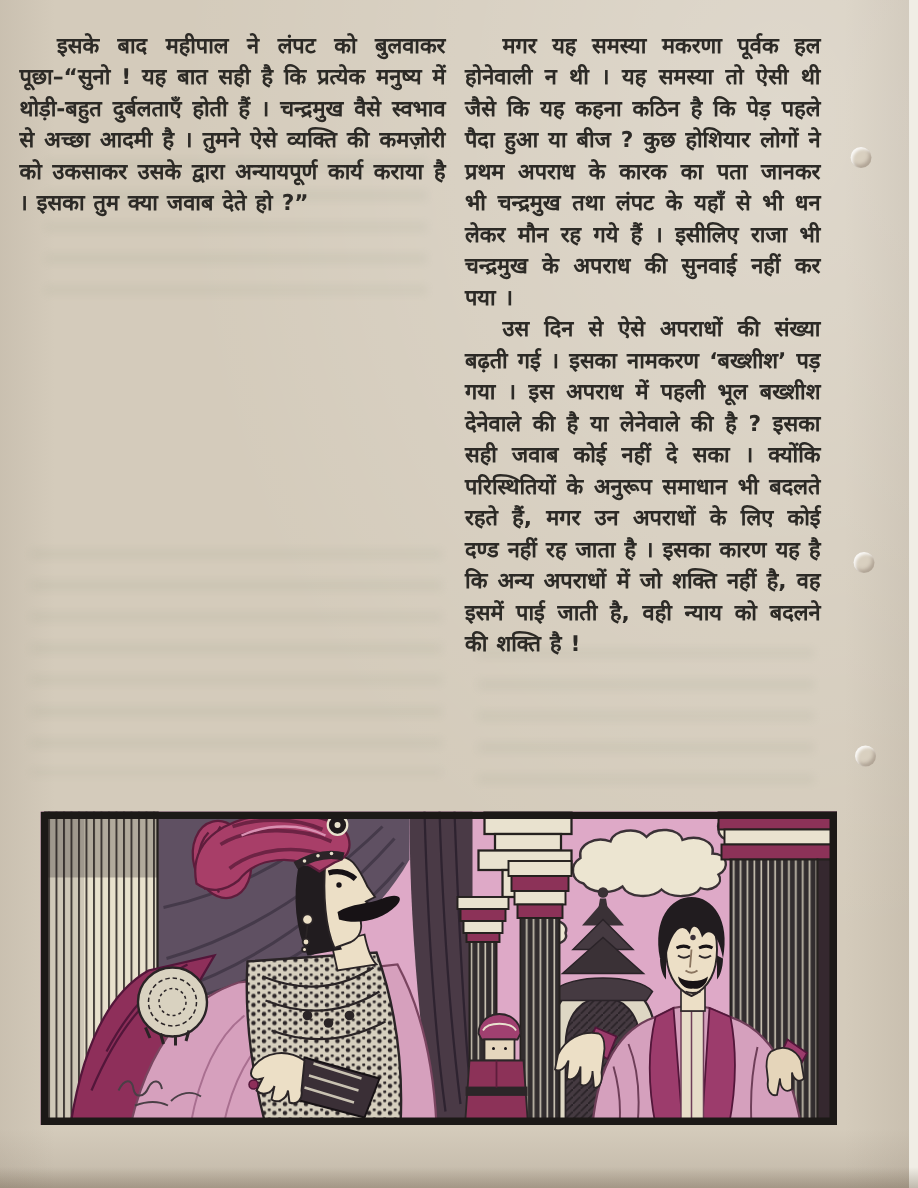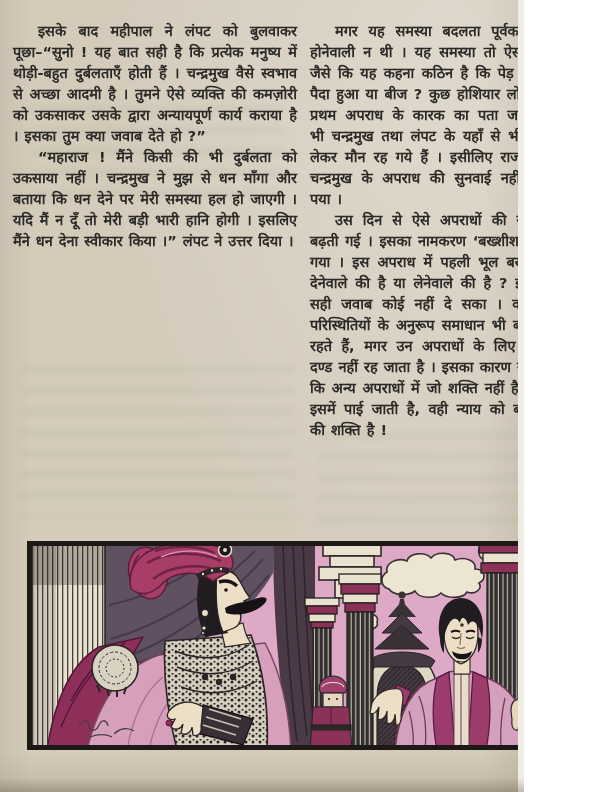--- a/index.html
+++ b/index.html
@@ -1,18 +1,18 @@
 <!DOCTYPE html>
 <html lang="hi"><head>
 <meta charset="utf-8">
 <style>
   html,body { margin:0; padding:0; }
   body { width:612px; height:792px; background:#ffffff; }
   .page {
-    position:relative; width:524px; height:792px;
+    position:relative; width:612px; height:792px;
     background:#d4cbbb;
     overflow:hidden;
     font-family:"DejaVu Sans", sans-serif;
   }
   
   .page::before {
     content:""; position:absolute; inset:0; pointer-events:none;
     background:
       radial-gradient(ellipse at 85% 10%, rgba(255,255,255,0.25), transparent 55%),
       linear-gradient(90deg, rgba(110,95,80,0.10), transparent 6%, transparent 92%, rgba(110,95,80,0.12)),
@@ -63,24 +63,23 @@
 
 <div class="page">
 
   <div class="ghost g1"></div>
   <div class="ghost g2"></div>
   <div class="ghost g3"></div>
 
   <div class="text-area">
     <div class="col col-left">
       <p>इसके बाद महीपाल ने लंपट को बुलवाकर पूछा–“सुनो !  यह बात सही है कि प्रत्येक मनुष्य में थोड़ी-बहुत दुर्बलताएँ होती हैं ।  चन्द्रमुख वैसे स्वभाव से अच्छा आदमी है ।  तुमने ऐसे व्यक्ति की कमज़ोरी को उकसाकर उसके द्वारा अन्यायपूर्ण कार्य कराया है ।  इसका तुम क्या जवाब देते हो ?”</p>
-      <p>“महाराज !  मैंने किसी की भी दुर्बलता को उकसाया नहीं ।  चन्द्रमुख ने मुझ से धन माँगा और बताया कि धन देने पर मेरी समस्या हल हो जाएगी ।  यदि मैं न दूँ तो मेरी बड़ी भारी हानि होगी ।  इसलिए मैंने धन देना स्वीकार किया ।” लंपट ने उत्तर दिया ।</p>
     </div>
     <div class="col col-right">
-      <p>मगर यह समस्या बदलता पूर्वक हल होनेवाली न थी ।  यह समस्या तो ऐसी थी जैसे कि यह कहना कठिन है कि पेड़ पहले पैदा हुआ या बीज ?  कुछ होशियार लोगों ने प्रथम अपराध के कारक का पता जानकर भी चन्द्रमुख तथा लंपट के यहाँ से भी धन लेकर मौन रह गये हैं ।  इसीलिए राजा भी चन्द्रमुख के अपराध की सुनवाई नहीं कर पया ।</p>
+      <p>मगर यह समस्या मकरणा पूर्वक हल होनेवाली न थी ।  यह समस्या तो ऐसी थी जैसे कि यह कहना कठिन है कि पेड़ पहले पैदा हुआ या बीज ?  कुछ होशियार लोगों ने प्रथम अपराध के कारक का पता जानकर भी चन्द्रमुख तथा लंपट के यहाँ से भी धन लेकर मौन रह गये हैं ।  इसीलिए राजा भी चन्द्रमुख के अपराध की सुनवाई नहीं कर पया ।</p>
       <p>उस दिन से ऐसे अपराधों की संख्या बढ़ती गई ।  इसका नामकरण ‘बख्शीश’ पड़ गया ।  इस अपराध में पहली भूल बख्शीश देनेवाले की है या लेनेवाले की है ?  इसका सही जवाब कोई नहीं दे सका ।  क्योंकि परिस्थितियों के अनुरूप समाधान भी बदलते रहते हैं, मगर उन अपराधों के लिए कोई दण्ड नहीं रह जाता है ।  इसका कारण यह है कि अन्य अपराधों में जो शक्ति नहीं है, वह इसमें पाई जाती है, वही न्याय को बदलने की शक्ति है !</p>
     </div>
   </div>
 
   <div class="illustration-frame" role="img" aria-label="Comic-style palace scene: a king with an ornate striped turban, curled mustache and jewelled collar shown in profile at left; a robed courtier with open outstretched palms at right; fluted pillars, a temple spire, clouds and dark drapes behind.">
     <svg width="531" height="209" viewBox="0 0 531 209" xmlns="http://www.w3.org/2000/svg">
       <defs>
         <pattern id="fluteLight" width="5" height="6" patternUnits="userSpaceOnUse">
           <rect width="5" height="6" fill="#e8e1cd"></rect>
           <rect width="1.3" height="6" fill="#46403c"></rect>

